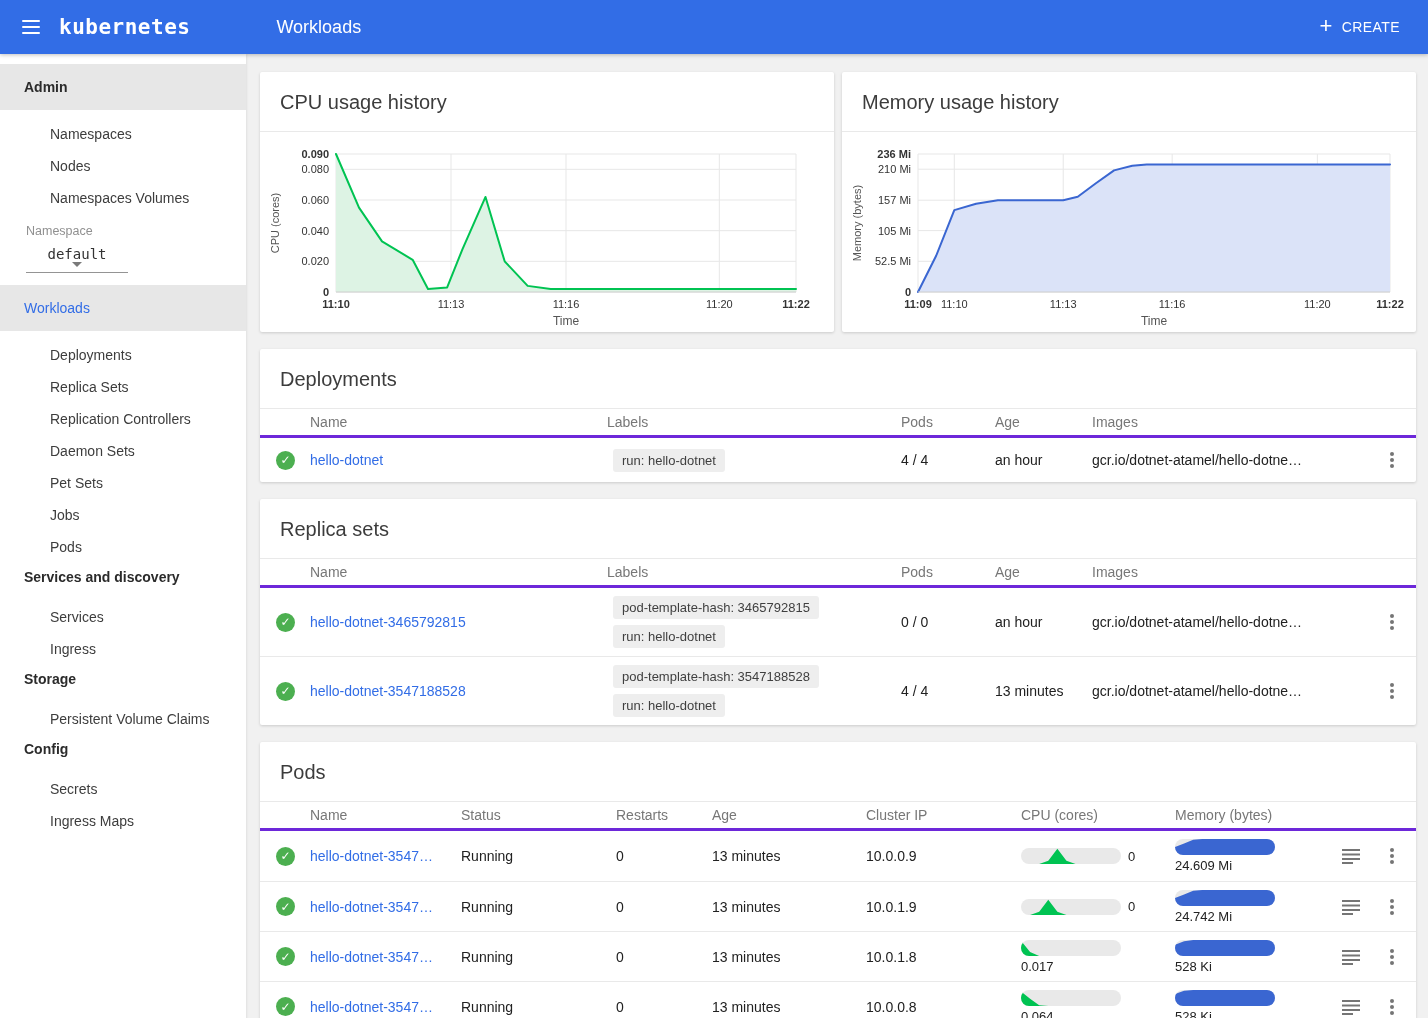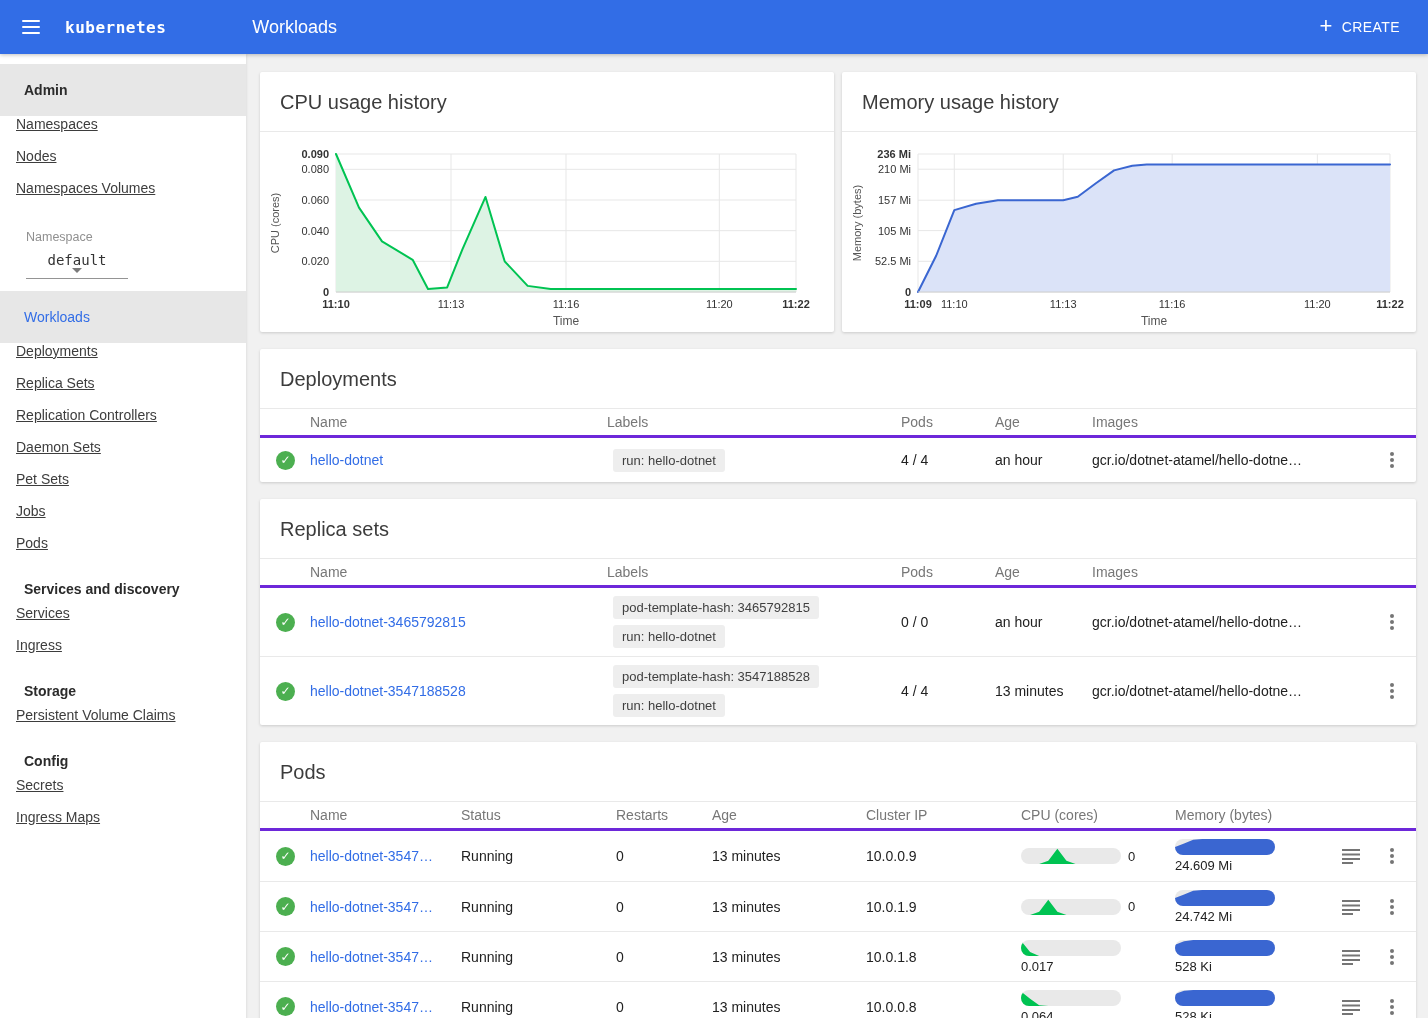--- a/index.html
+++ b/index.html
@@ -13,43 +13,43 @@
 
   
   .topbar {
     height:54px; background:#326de6; color:#fff;
     display:flex; align-items:center;
     padding-left:22px; padding-right:26px;
     box-shadow:0 1px 4px rgba(0,0,0,.25); position:relative; z-index:5;
   }
   .burger { width:18px; height:14px; display:flex; flex-direction:column; justify-content:space-between; cursor:pointer; }
   .burger i { display:block; height:2px; background:#fff; border-radius:1px; }
-  .brand { font-family:"DejaVu Sans Mono", monospace; font-weight:bold; font-size:16px; margin-left:25px; letter-spacing:.5px; cursor:pointer; }
+  .brand { font-family:"DejaVu Sans Mono", monospace; font-weight:bold; font-size:21px; margin-left:19px; letter-spacing:.5px; cursor:pointer; }
   .page-title { font-size:18px; margin-left:86px; font-weight:400; }
   .create-btn {
     margin-left:auto; display:flex; align-items:center; gap:9px;
     background:none; border:none; color:#fff; font-family:inherit;
     font-size:14px; font-weight:500; letter-spacing:.4px; cursor:pointer; padding:6px 2px;
   }
   .create-btn .plus { font-size:22px; font-weight:400; line-height:1; margin-top:-3px; }
 
   
   .layout { display:flex; align-items:stretch; }
   .sidebar {
     width:246px; flex:0 0 246px; background:#fff;
     min-height:calc(100vh - 54px); padding:10px 0 30px;
     box-shadow:1px 0 2px rgba(0,0,0,.07);
   }
   .main { flex:1; min-width:0; padding:18px 12px 10px 14px; }
 
   
-  .nav-head { display:flex; align-items:center; height:52px; padding-left:24px; font-weight:bold; color:#2b2b2b; cursor:pointer; }
+  .nav-head { display:flex; align-items:center; height:46px; padding-left:24px; font-weight:bold; color:#2b2b2b; cursor:pointer; }
   .nav-head.active { background:#e7e7e7; }
   .nav-head.wl { color:#326de6; font-weight:normal; }
-  .nav-item { display:flex; align-items:flex-start; height:32px; padding-left:16px; color:#3d3d3d; cursor:pointer;text-decoration:underline; }
+  .nav-item { display:flex; align-items:flex-end; height:32px; padding-left:50px; color:#3d3d3d; cursor:pointer; }
   .group-head { display:flex; align-items:center; height:32px; padding-left:24px; font-weight:bold; color:#2b2b2b; margin-top:6px; }
   .ns-label { padding:18px 0 8px 26px; font-size:12.5px; color:#909090; }
   .ns-select {
     margin:0 0 12px 26px; width:102px; display:flex; align-items:center; justify-content:space-between;
     border-bottom:1px solid #949494; padding-bottom:5px;
     font-family:"DejaVu Sans Mono", monospace; font-size:14px; color:#333; cursor:pointer;flex-direction:column;
   }
   .caret { width:0; height:0; border-left:5px solid transparent; border-right:5px solid transparent; border-top:5px solid #7a7a7a; }
 
   

